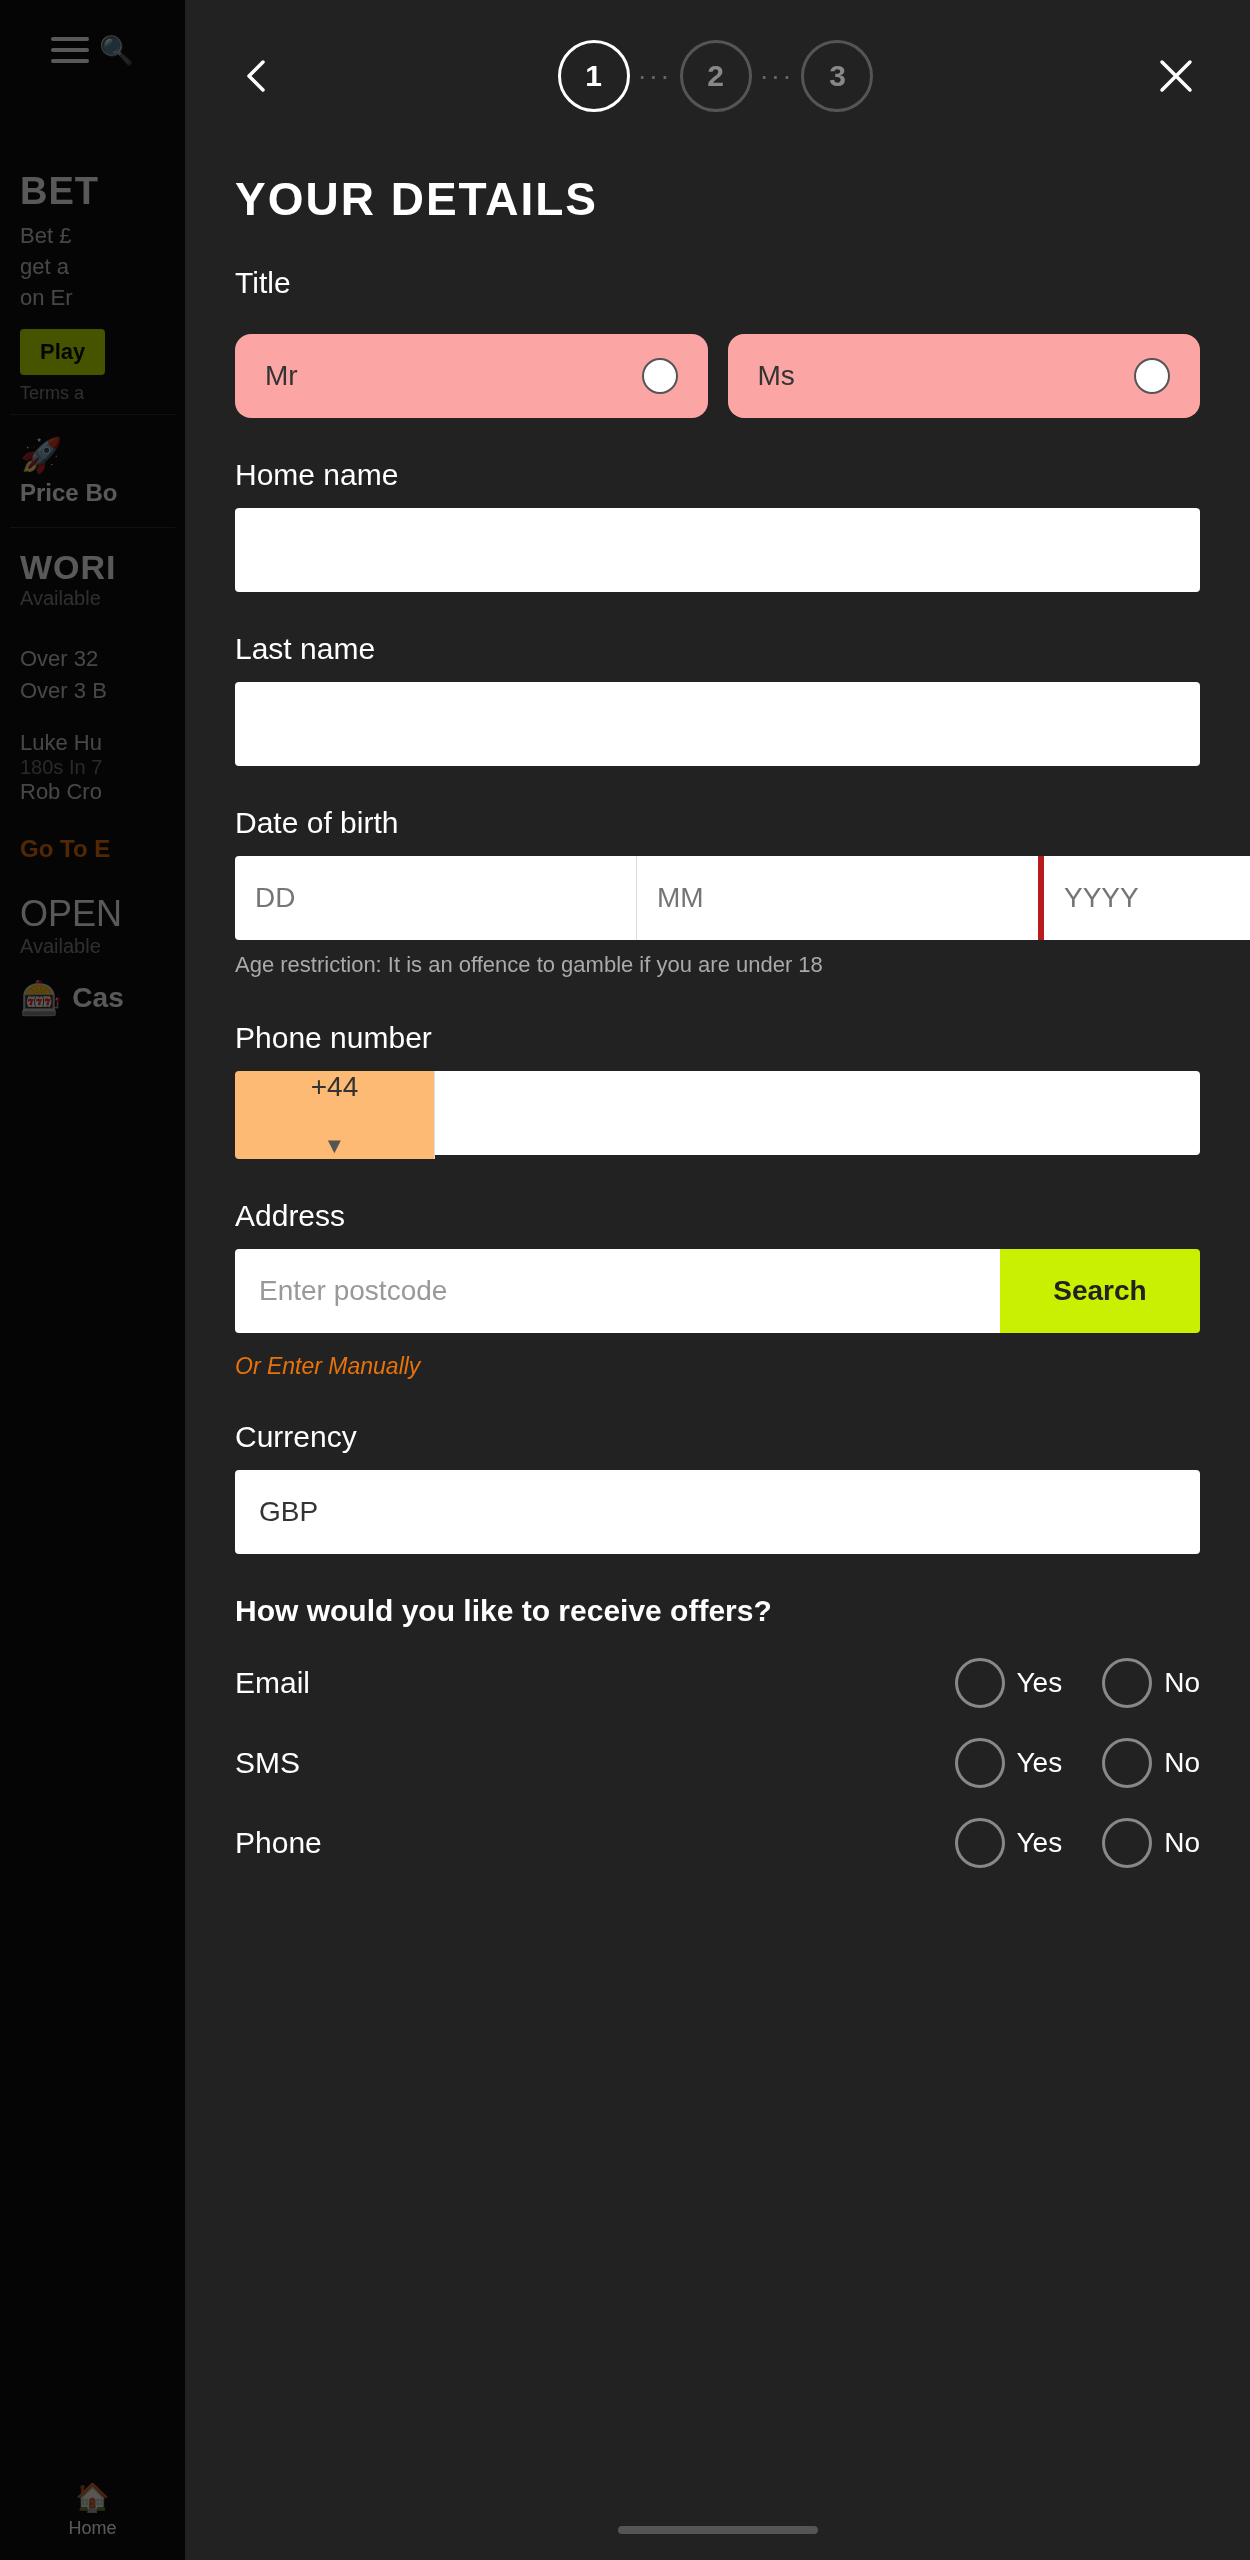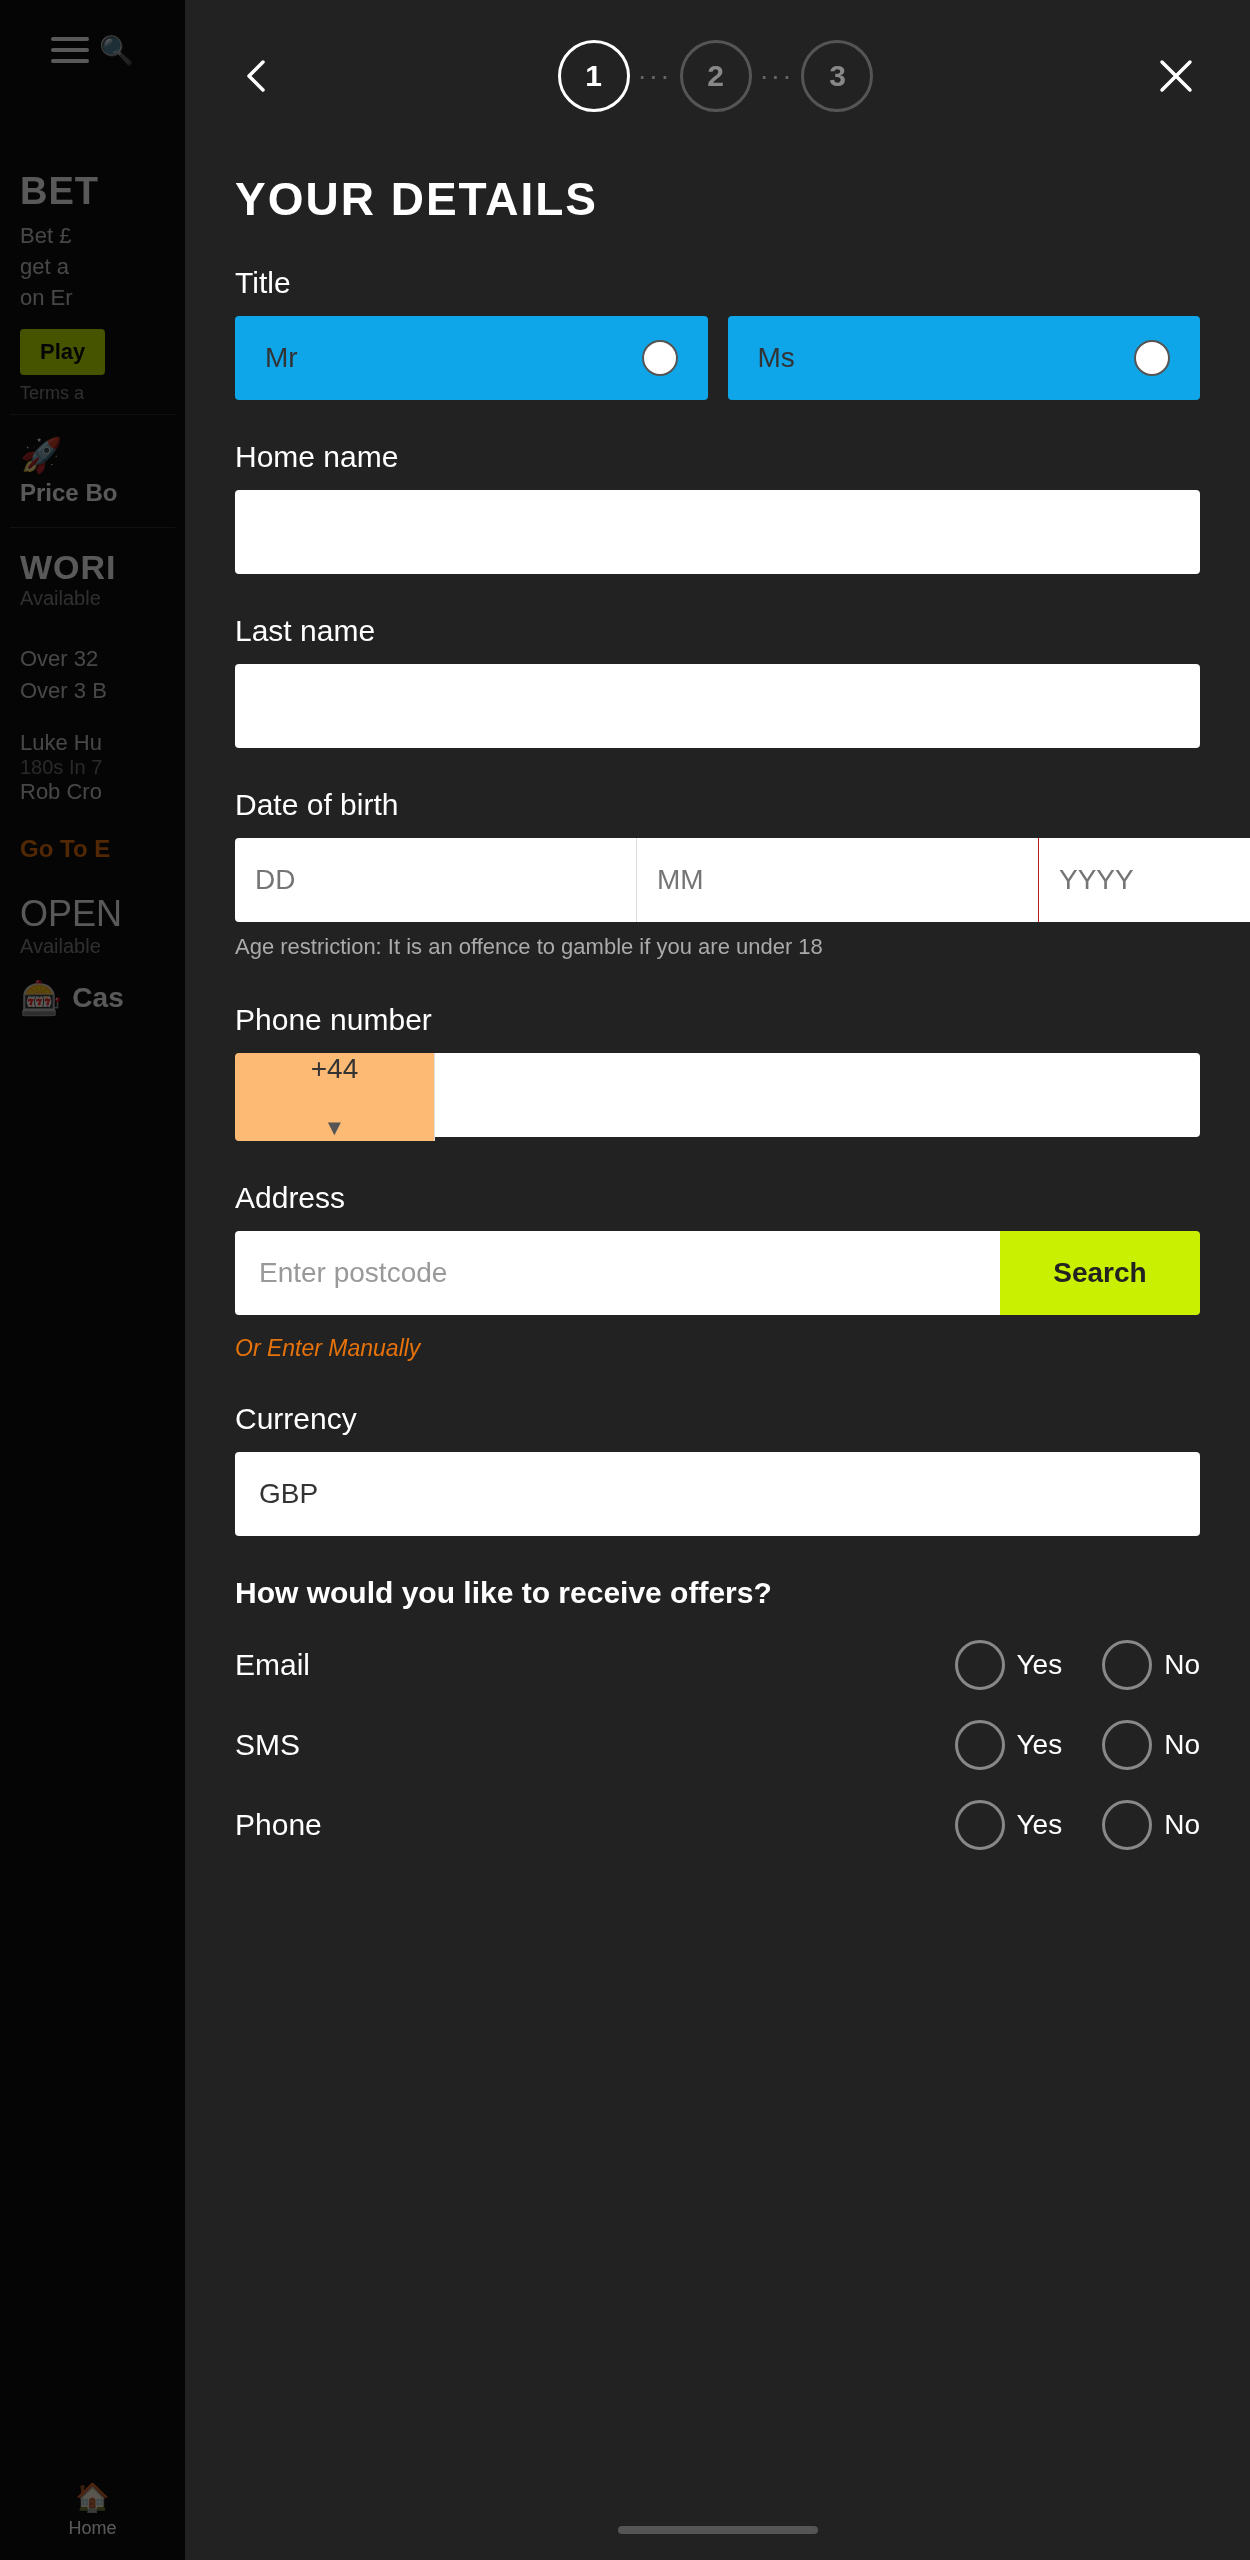--- a/index.html
+++ b/index.html
@@ -278,29 +278,30 @@
     }
 
     
     .title-options {
       display: flex;
       gap: 20px;
     }
 
     .title-option {
       flex: 1;
-      background: #0ea5e9;
+      background: #fca5a5;
       border: none;
-      border-radius: 4px;
+      border-radius: 16px;
       padding: 0 30px;
       height: 84px;
       display: flex;
       align-items: center;
       justify-content: space-between;
       cursor: pointer;
+      margin-top: 18px;
     }
 
     .title-option-label {
       color: #333;
       font-size: 28px;
     }
 
     .radio-circle {
       width: 36px;
       height: 36px;
@@ -347,21 +348,21 @@
       outline: none;
       text-align: left;
     }
 
     .dob-input:first-child {
       border-radius: 4px 0 0 4px;
       border-right: 1px solid #ddd;
     }
 
     .dob-input:nth-child(2) {
-      border-right: 1px solid #b91c1c;
+      border-right: 6px solid #b91c1c;
     }
 
     .dob-input:last-child {
       border-radius: 0 4px 4px 0;
       flex: 1.5;
     }
 
     .dob-note {
       color: #aaa;
       font-size: 22px;

